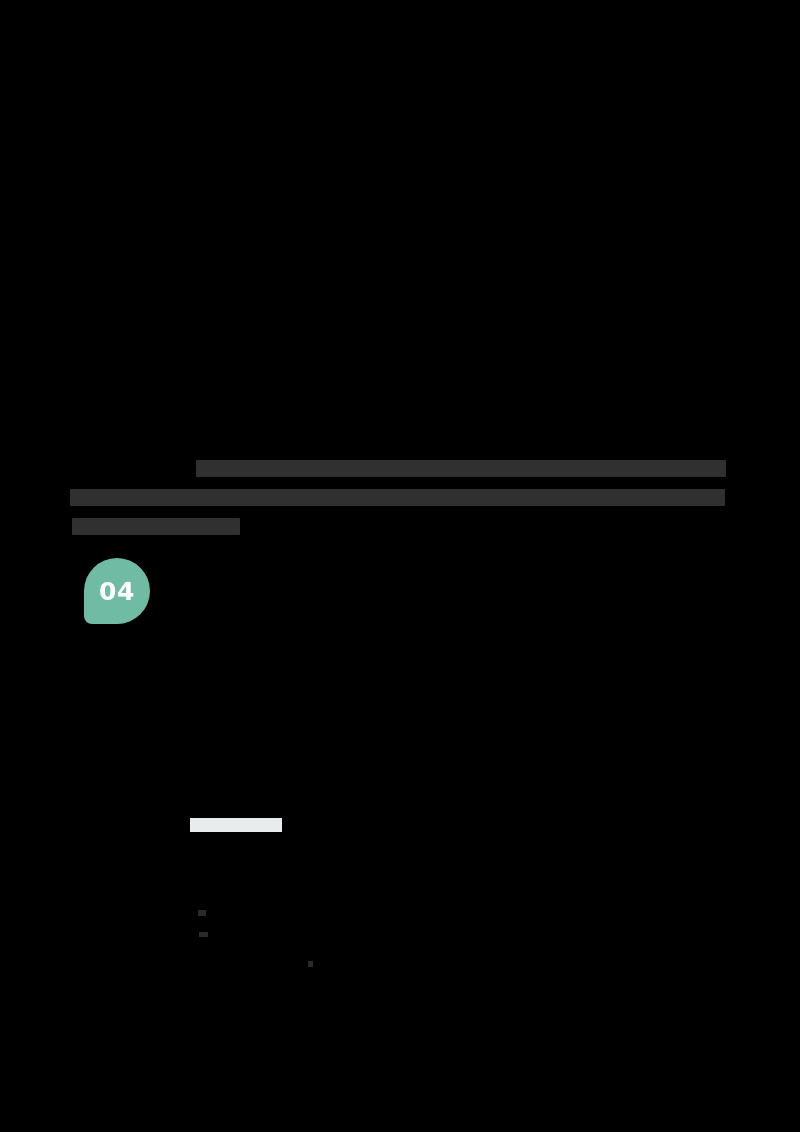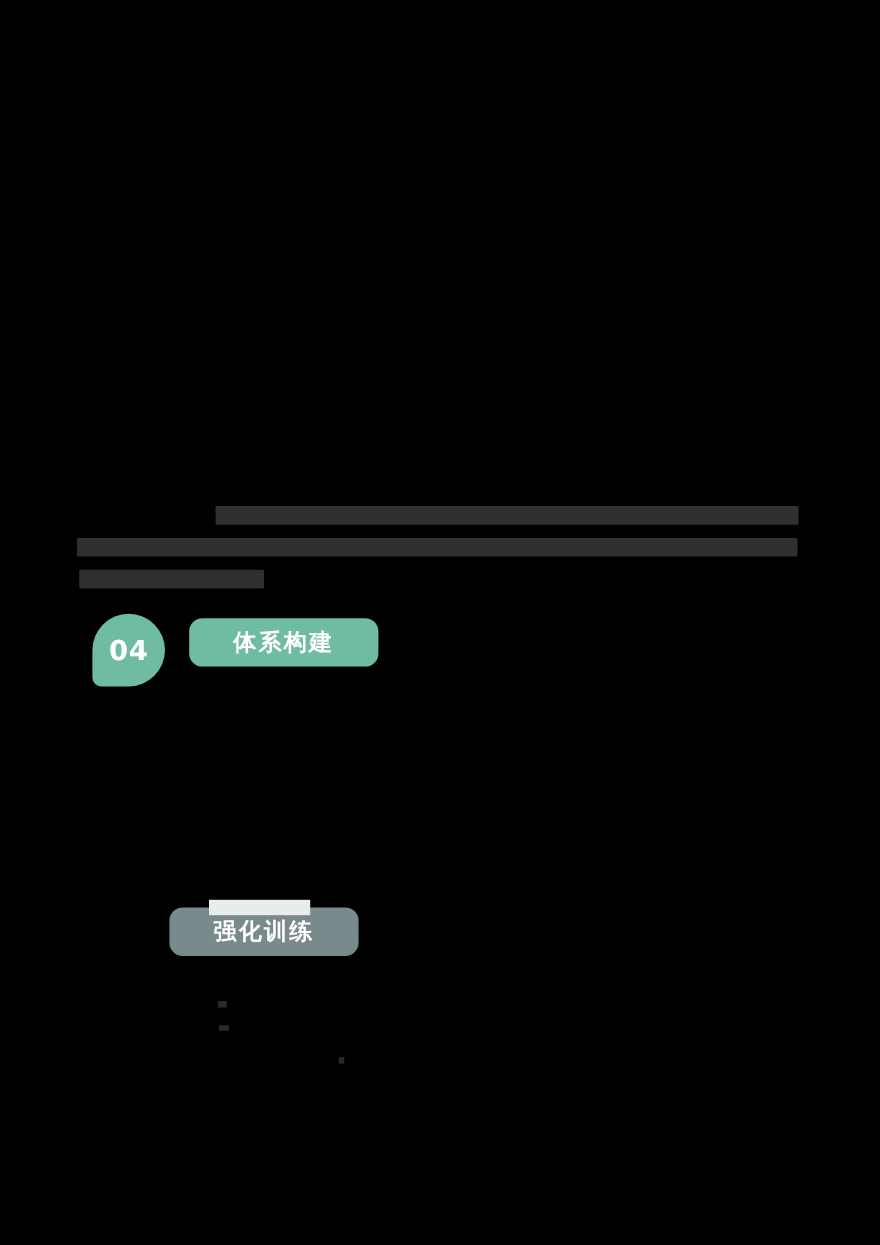--- a/index.html
+++ b/index.html
@@ -176,33 +176,27 @@
 
   <div class="badge-row" id="badge0" style="left: 84px; top: 558px;">
     <div class="marker-wrap">
       <div class="marker-shadow" style="background: rgb(0, 0, 0);"></div>
       <div class="marker" id="m0" style="background: rgb(111, 187, 164);">
         <span class="marker-num" style="color: rgb(255, 255, 255);">04</span>
       </div>
     </div>
     <div class="pill-wrap" id="p0" style="left: 88px; top: 4px; width: 172px;">
       <div class="pill-shadow" style="background: rgb(0, 0, 0);"></div>
-      <div class="pill" id="ps0" style="background: rgb(111, 187, 164);">
-        <span class="pill-label" style="color: rgb(255, 255, 255);">体系构建</span>
-      </div>
     </div>
   </div>
 
   <div class="badge-row" id="badge1" style="left: 84px; top: 821px;">
     <div class="marker-wrap">
       <div class="marker-shadow" style="background: rgb(0, 0, 0);"></div>
     </div>
     <div class="pill-wrap" id="p1" style="left: 70px; top: 4px; width: 172px;">
       <div class="pill-shadow" style="background: rgb(0, 0, 0);"></div>
-      <div class="pill" id="ps1" style="background: rgb(121, 138, 140);">
-        <span class="pill-label" style="color: rgb(255, 255, 255);">强化训练</span>
-      </div>
     </div>
   </div>
 
   <div class="highlight-strip" id="hl1" style="left: 190px; top: 818px; width: 92px; height: 14px; background: rgb(232, 236, 236); display: block;"></div>
 
 </div>
 
 </body></html>

